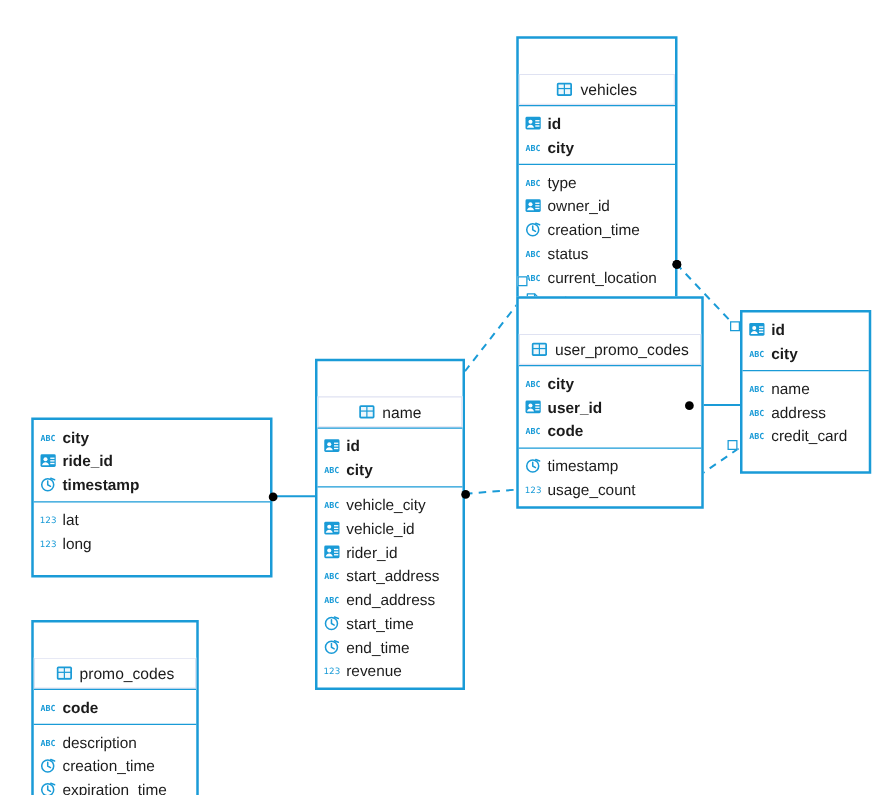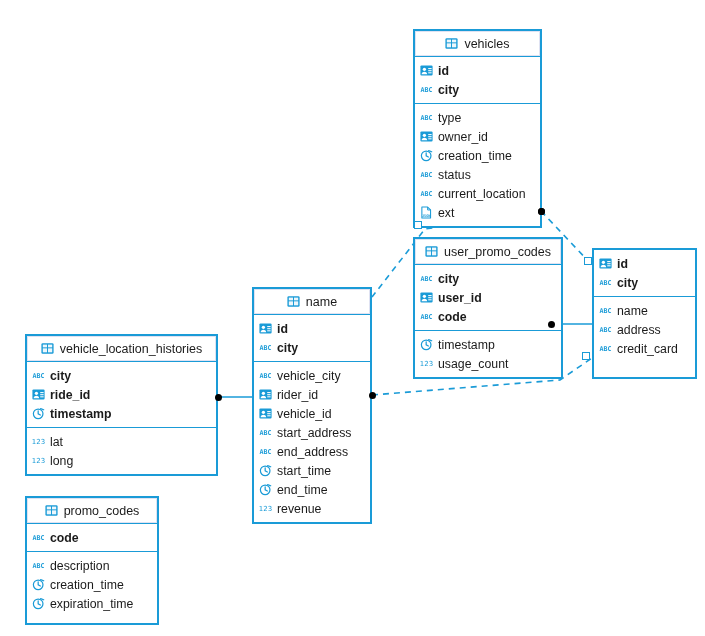--- a/index.html
+++ b/index.html
@@ -22,20 +22,21 @@
     display:flex;align-items:center;justify-content:center;
     gap:6px;
     background:#ffffff;
     border-bottom:1px solid #1a9bd7;
     box-shadow:inset 0 0 0 1px #dfe2f2;
     font-size:12.5px;
     color:#1b1b1b;
     white-space:nowrap;
     padding:0 24px;
     box-sizing:border-box;
+    margin-top:28px;
   }
   .grp{padding:4px 0 4px 0;}
   .grp.pk{border-bottom:1px solid #1a9bd7;}
   .row{
     display:flex;align-items:center;gap:5px;
     height:19px;padding:0 6px 0 5px;
     font-size:12.3px;color:#1b1b1b;white-space:nowrap;
   }
   .row.key{font-weight:bold;}
 
@@ -319,34 +320,34 @@
           <span class="ic">
             <svg width="13" height="13" viewBox="0 0 16 16">
               <rect x="0.5" y="1.8" width="15" height="12.4" rx="1.4" fill="#1a9bd7"></rect>
               <circle cx="5.4" cy="6.6" r="2.0" fill="#ffffff"></circle>
               <path d="M1.9 12.6c0.5-2.2 2-3.0 3.5-3.0s3.0 0.8 3.5 3.0z" fill="#ffffff"></path>
               <rect x="10.1" y="5.0" width="4.2" height="1.3" fill="#ffffff"></rect>
               <rect x="10.1" y="7.6" width="4.2" height="1.3" fill="#ffffff"></rect>
               <rect x="10.1" y="10.2" width="4.2" height="1.3" fill="#ffffff"></rect>
             </svg>
           </span>
+          <span>vehicle_id</span>
+        </div>
+        <div class="row">
+          <span class="ic">
+            <svg width="13" height="13" viewBox="0 0 16 16">
+              <rect x="0.5" y="1.8" width="15" height="12.4" rx="1.4" fill="#1a9bd7"></rect>
+              <circle cx="5.4" cy="6.6" r="2.0" fill="#ffffff"></circle>
+              <path d="M1.9 12.6c0.5-2.2 2-3.0 3.5-3.0s3.0 0.8 3.5 3.0z" fill="#ffffff"></path>
+              <rect x="10.1" y="5.0" width="4.2" height="1.3" fill="#ffffff"></rect>
+              <rect x="10.1" y="7.6" width="4.2" height="1.3" fill="#ffffff"></rect>
+              <rect x="10.1" y="10.2" width="4.2" height="1.3" fill="#ffffff"></rect>
+            </svg>
+          </span>
           <span>rider_id</span>
-        </div>
-        <div class="row">
-          <span class="ic">
-            <svg width="13" height="13" viewBox="0 0 16 16">
-              <rect x="0.5" y="1.8" width="15" height="12.4" rx="1.4" fill="#1a9bd7"></rect>
-              <circle cx="5.4" cy="6.6" r="2.0" fill="#ffffff"></circle>
-              <path d="M1.9 12.6c0.5-2.2 2-3.0 3.5-3.0s3.0 0.8 3.5 3.0z" fill="#ffffff"></path>
-              <rect x="10.1" y="5.0" width="4.2" height="1.3" fill="#ffffff"></rect>
-              <rect x="10.1" y="7.6" width="4.2" height="1.3" fill="#ffffff"></rect>
-              <rect x="10.1" y="10.2" width="4.2" height="1.3" fill="#ffffff"></rect>
-            </svg>
-          </span>
-          <span>vehicle_id</span>
         </div>
         <div class="row">
           <span class="ic">
             <svg width="13" height="13" viewBox="0 0 16 16">
               <text x="8" y="11.6" font-family="DejaVu Sans Mono, monospace" font-size="8.2" font-weight="bold" fill="#1a9bd7" text-anchor="middle">ABC</text>
             </svg>
           </span>
           <span>start_address</span>
         </div>
         <div class="row">
@@ -381,32 +382,20 @@
           <span class="ic">
             <svg width="13" height="13" viewBox="0 0 16 16">
               <text x="8" y="11.4" font-family="DejaVu Sans, sans-serif" font-size="8.6" fill="#1a9bd7" text-anchor="middle">123</text>
             </svg>
           </span>
           <span>revenue</span>
         </div>
       </div>
     </div>
     <div class="tbl" style="left: 25px; top: 334px; width: 193px; min-height: 128px;">
-      <div class="tbl-head">
-        <span class="ic">
-          <svg width="13" height="13" viewBox="0 0 16 16">
-            <rect x="0.5" y="1.5" width="15" height="13" rx="1.6" fill="#1a9bd7"></rect>
-            <rect x="2.2" y="3.2" width="5.2" height="3.4" fill="#ffffff" opacity="0.92"></rect>
-            <rect x="8.6" y="3.2" width="5.2" height="3.4" fill="#ffffff" opacity="0.92"></rect>
-            <rect x="2.2" y="7.8" width="5.2" height="4.9" fill="#ffffff" opacity="0.92"></rect>
-            <rect x="8.6" y="7.8" width="5.2" height="4.9" fill="#ffffff" opacity="0.92"></rect>
-          </svg>
-        </span>
-        <span>vehicle_location_histories</span>
-      </div>
       <div class="grp pk">
         <div class="row key">
           <span class="ic">
             <svg width="13" height="13" viewBox="0 0 16 16">
               <text x="8" y="11.6" font-family="DejaVu Sans Mono, monospace" font-size="8.2" font-weight="bold" fill="#1a9bd7" text-anchor="middle">ABC</text>
             </svg>
           </span>
           <span>city</span>
         </div>
         <div class="row key">

